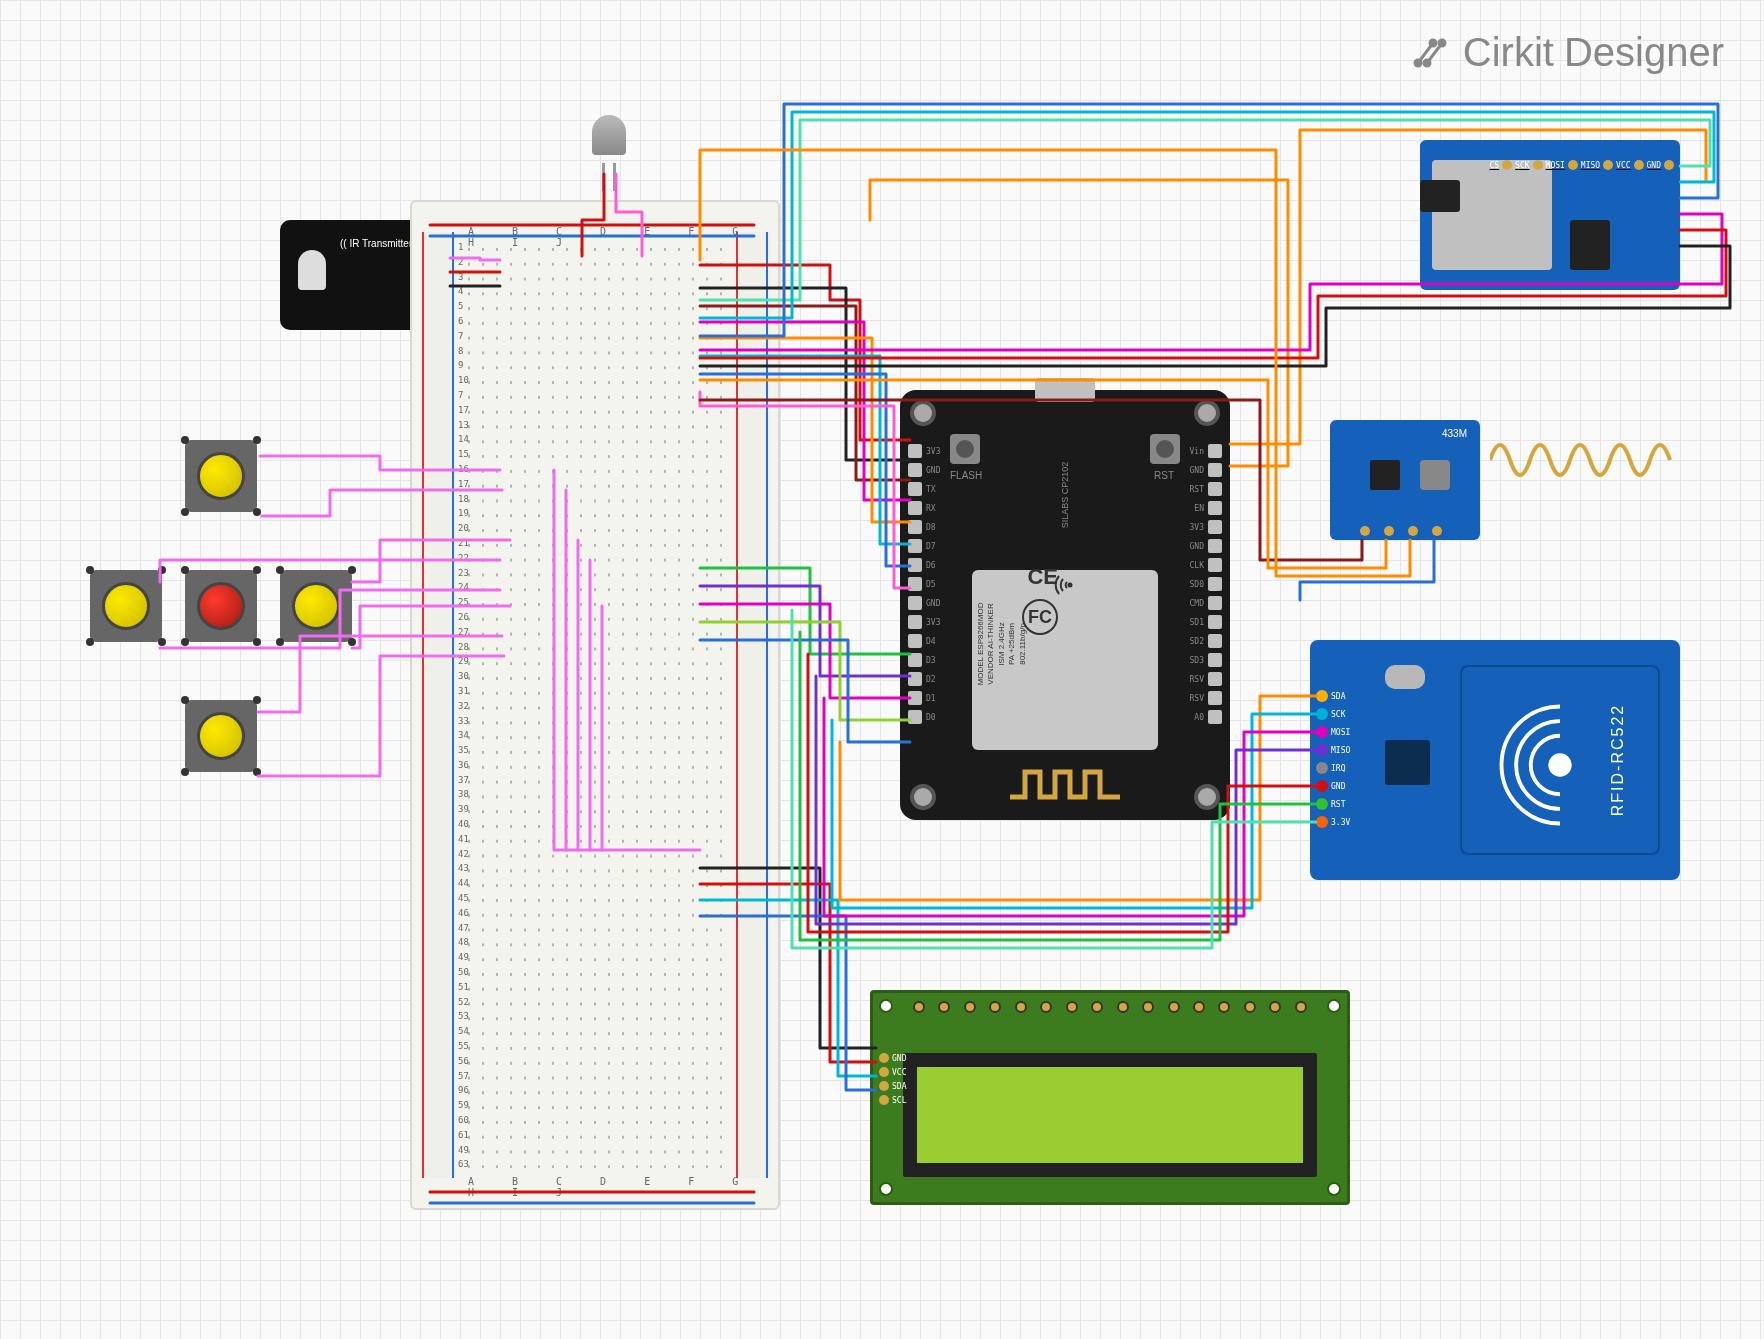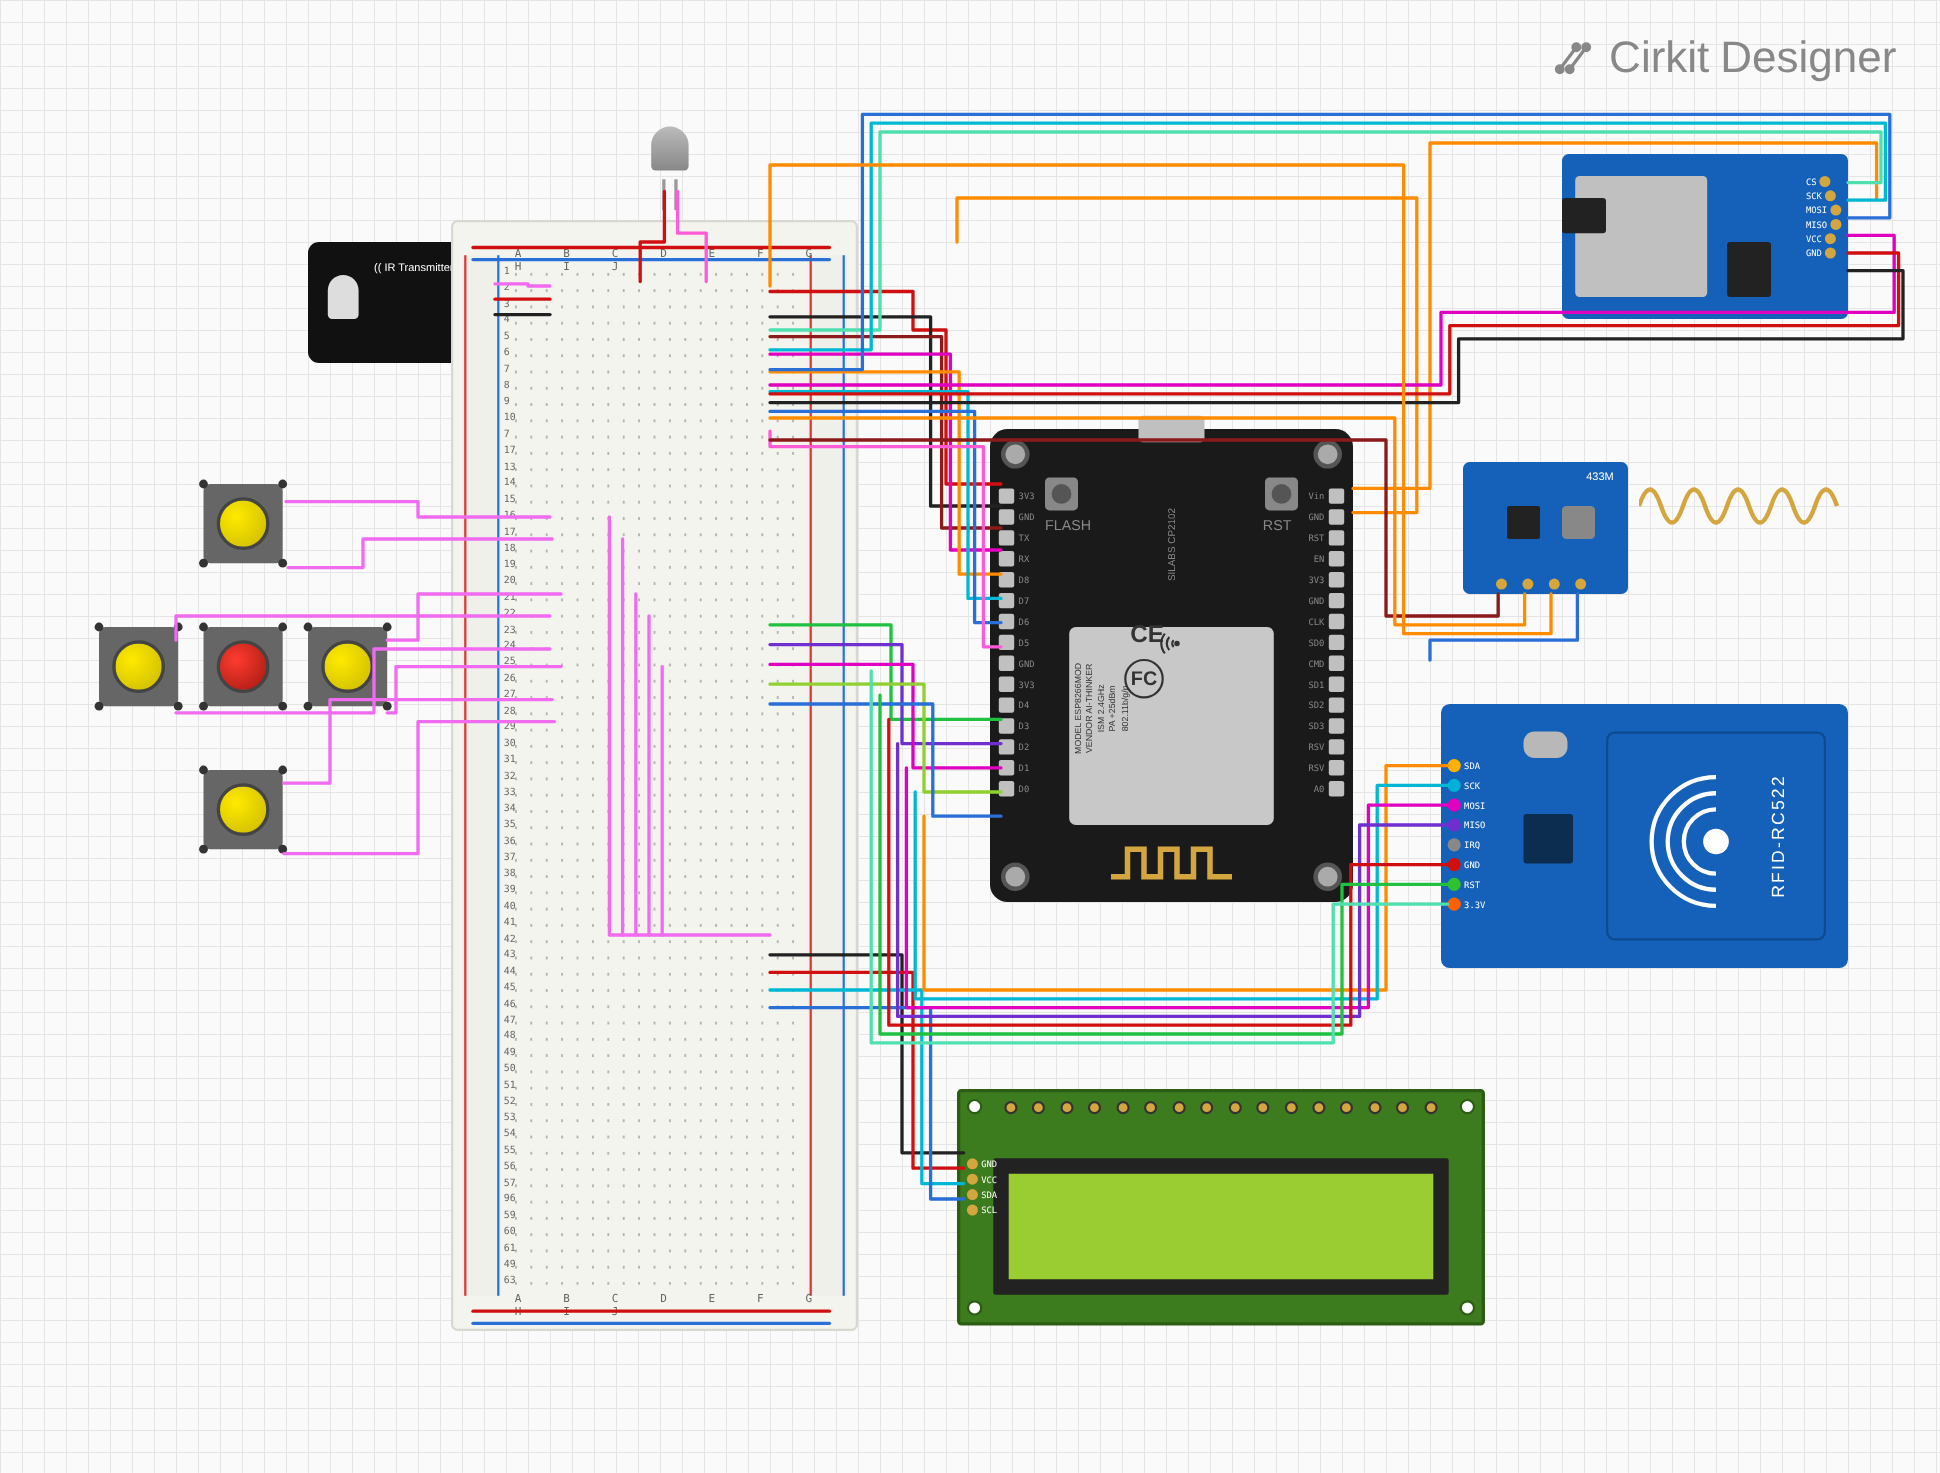--- a/index.html
+++ b/index.html
@@ -179,38 +179,38 @@
     display:flex; align-items:center; gap:4px;
   }
   .esp .pin .pad { width:14px; height:14px; background:#c0c0c0; border-radius:2px; }
   .esp .pin .lbl { font-size:8px; color:#888; font-family:monospace;}
   .esp .tact {
     position:absolute; top:44px; width:30px; height:30px;
     background:#888; border-radius:4px;
   }
   .esp .tact::after{content:"";position:absolute;inset:6px;border-radius:50%;background:#555;}
   .esp .tact.left{left:50px} .esp .tact.right{right:50px}
-  .esp .tact-lbl{position:absolute; top:80px; font-size:13px; color:#888;}
+  .esp .tact-lbl{position:absolute; top:80px; font-size:10px; color:#888;}
   .esp .tact-lbl.l{left:50px}.esp .tact-lbl.r{right:56px}
   .esp .chip-lbl{position:absolute; top:100px; left:50%; transform:translateX(-50%) rotate(-90deg); font-size:9px; color:#888; width:100px; text-align:center;}
   .esp .led-y {position:absolute; top:240px; right:110px; width:20px; height:12px; background:#eec200; border-radius:2px;}
   .esp .chip-sm {position:absolute; top:230px; left:120px; width:26px; height:26px; background:#444; border-radius:2px;}
   
   .sdcard {
     position:absolute; left:1420px; top:140px;
     width:260px; height:150px;
     background:#1560b8; border-radius:6px;
   }
   .sdcard .slot {
     position:absolute; left:12px; top:20px;
     width:120px; height:110px; background:#c0c0c0; border-radius:4px;
   }
   .sdcard .slot .card { position:absolute; left:-12px; top:20px; width:40px;height:32px;background:#222;border-radius:3px;}
   .sdcard .chip { position:absolute; right:70px; bottom:20px; width:40px;height:50px;background:#222;border-radius:3px;}
-  .sdcard .pins { position:absolute; right:6px; top:20px; display:flex;flex-direction:column;gap:3px;}
+  .sdcard .pins { position:absolute; right:6px; top:20px; display:flex;flex-direction:row;gap:3px;text-decoration:underline;}
   .sdcard .pins .p { display:flex; gap:3px; align-items:center;}
   .sdcard .pins .pad{width:10px;height:10px;background:#d4a640;border-radius:50%;}
   .sdcard .pins .t{font-size:8px;color:#fff;font-family:monospace;}
   
   .rf433 {
     position:absolute; left:1330px; top:420px;
     width:150px; height:120px;
     background:#1560b8; border-radius:6px;
   }
   .rf433 .crystal{position:absolute;top:40px;right:30px;width:30px;height:30px;background:#888;border-radius:4px;}

